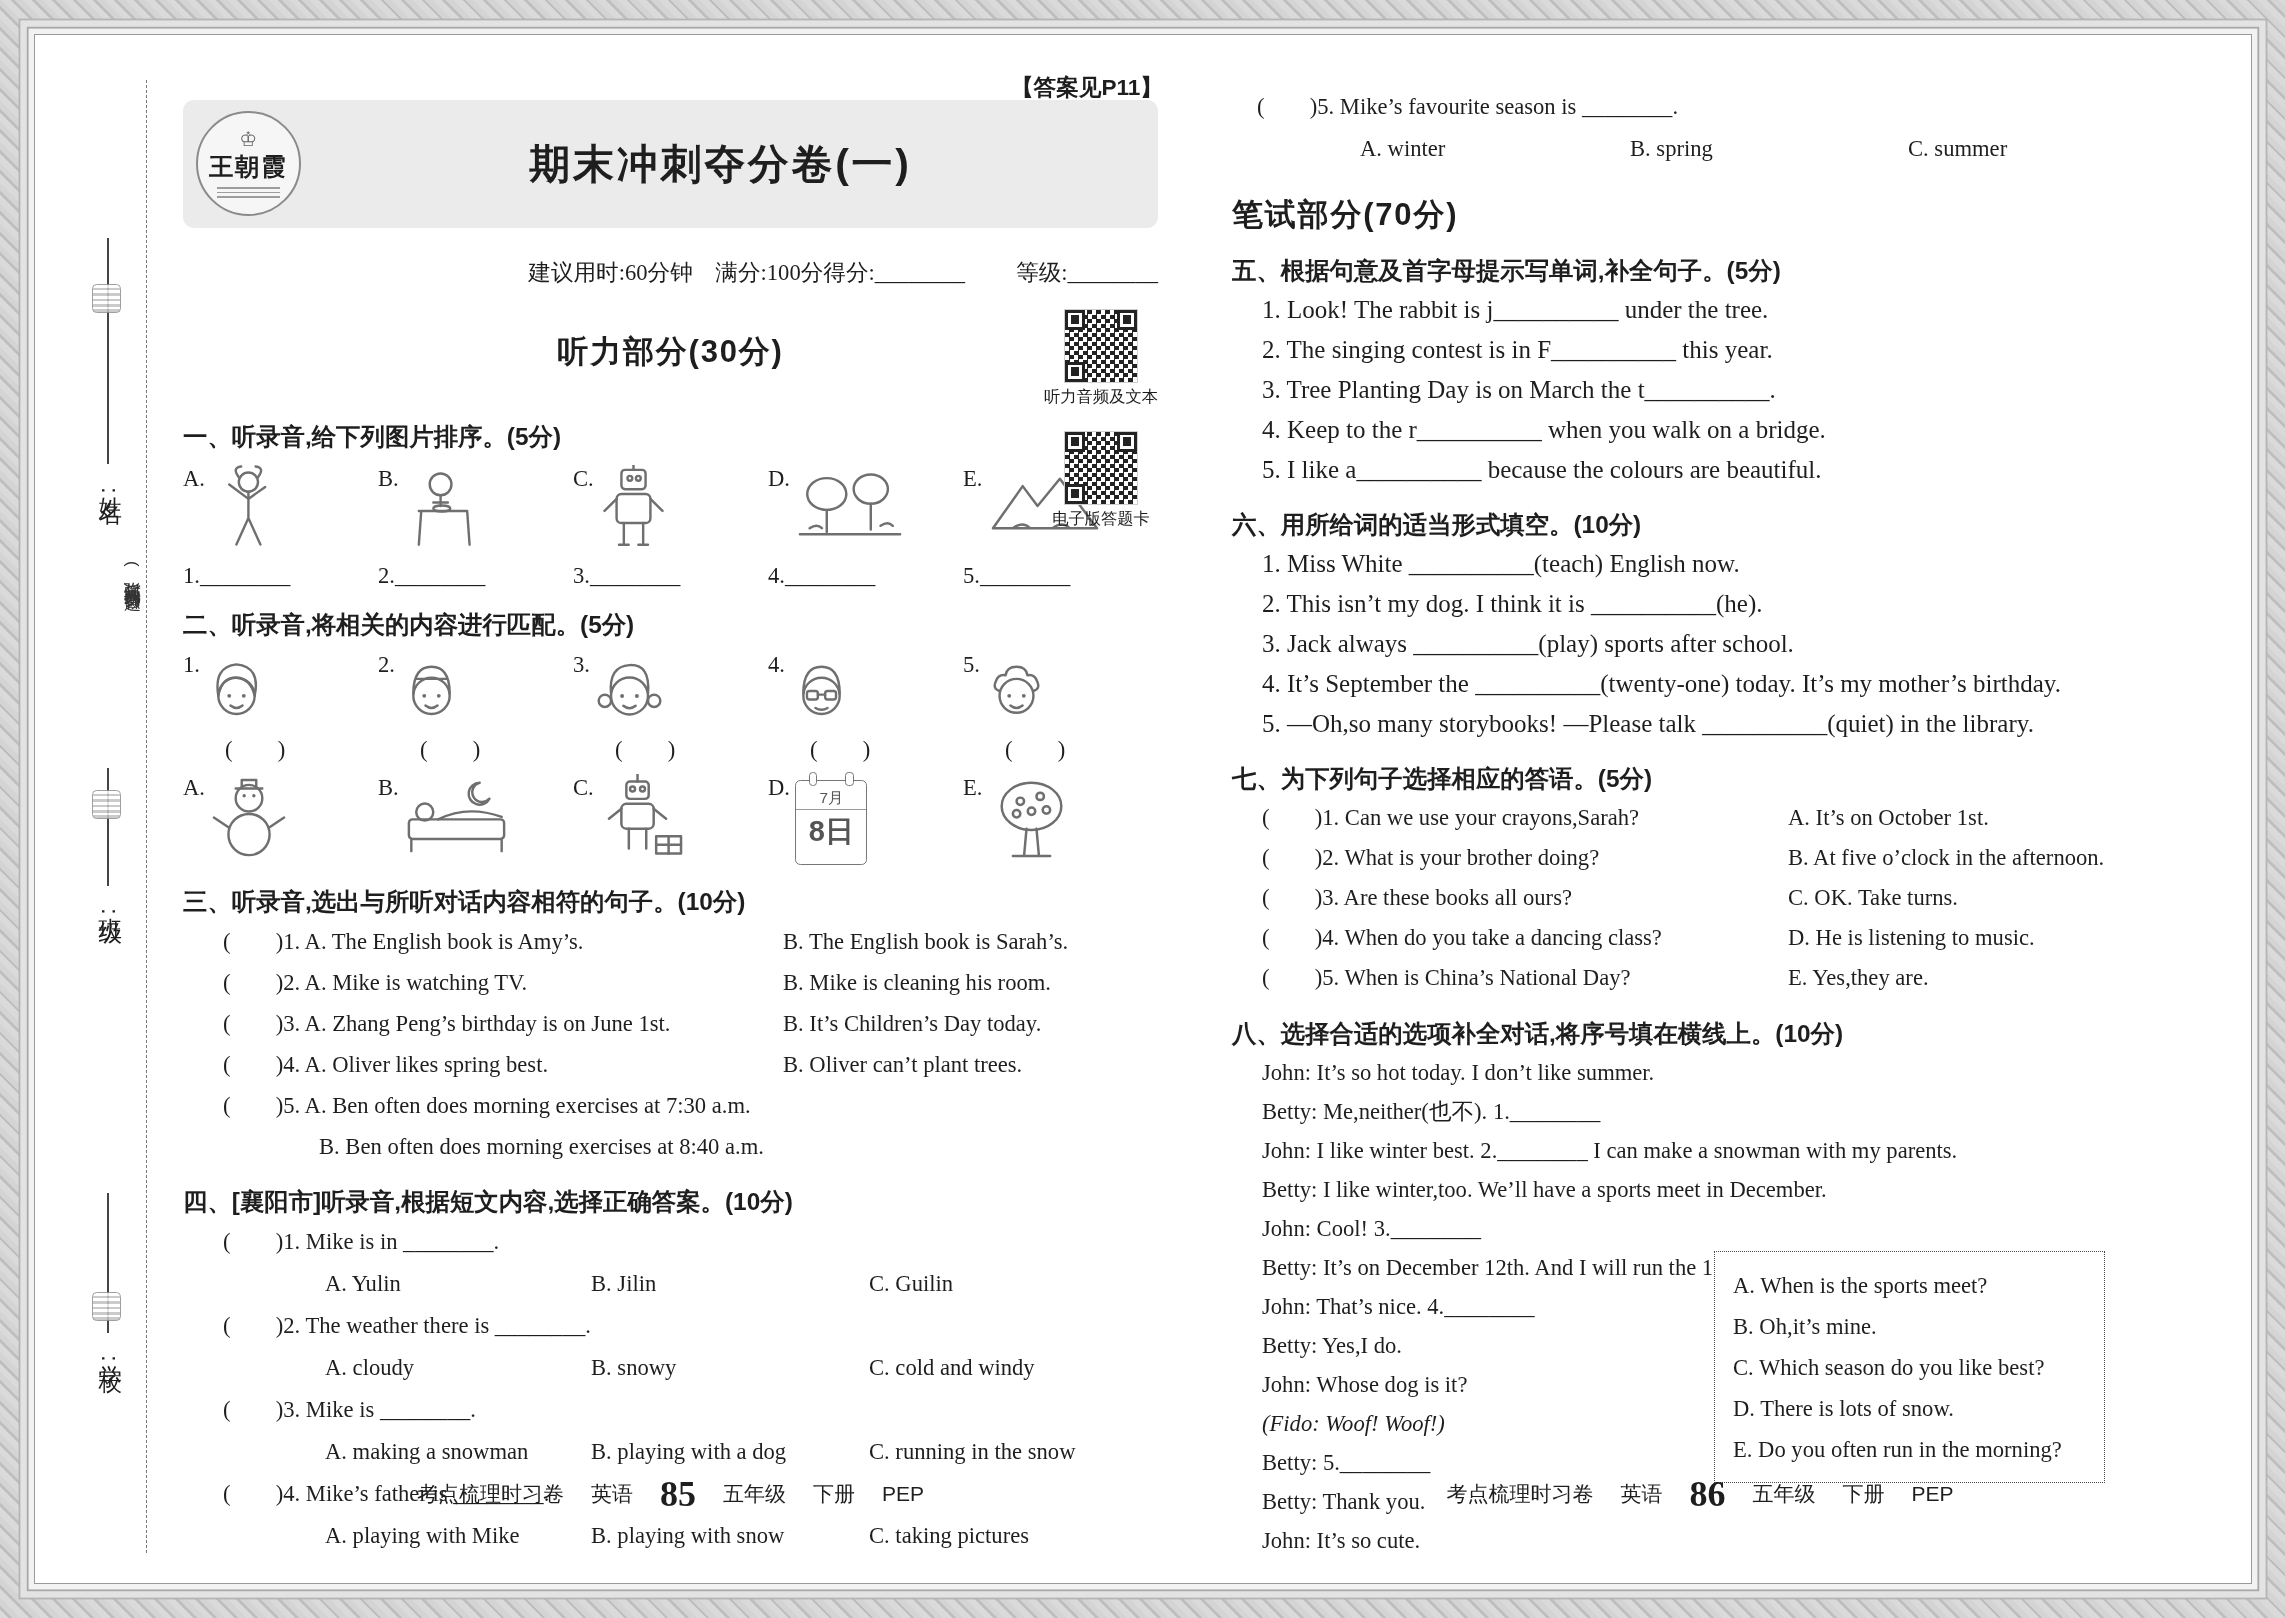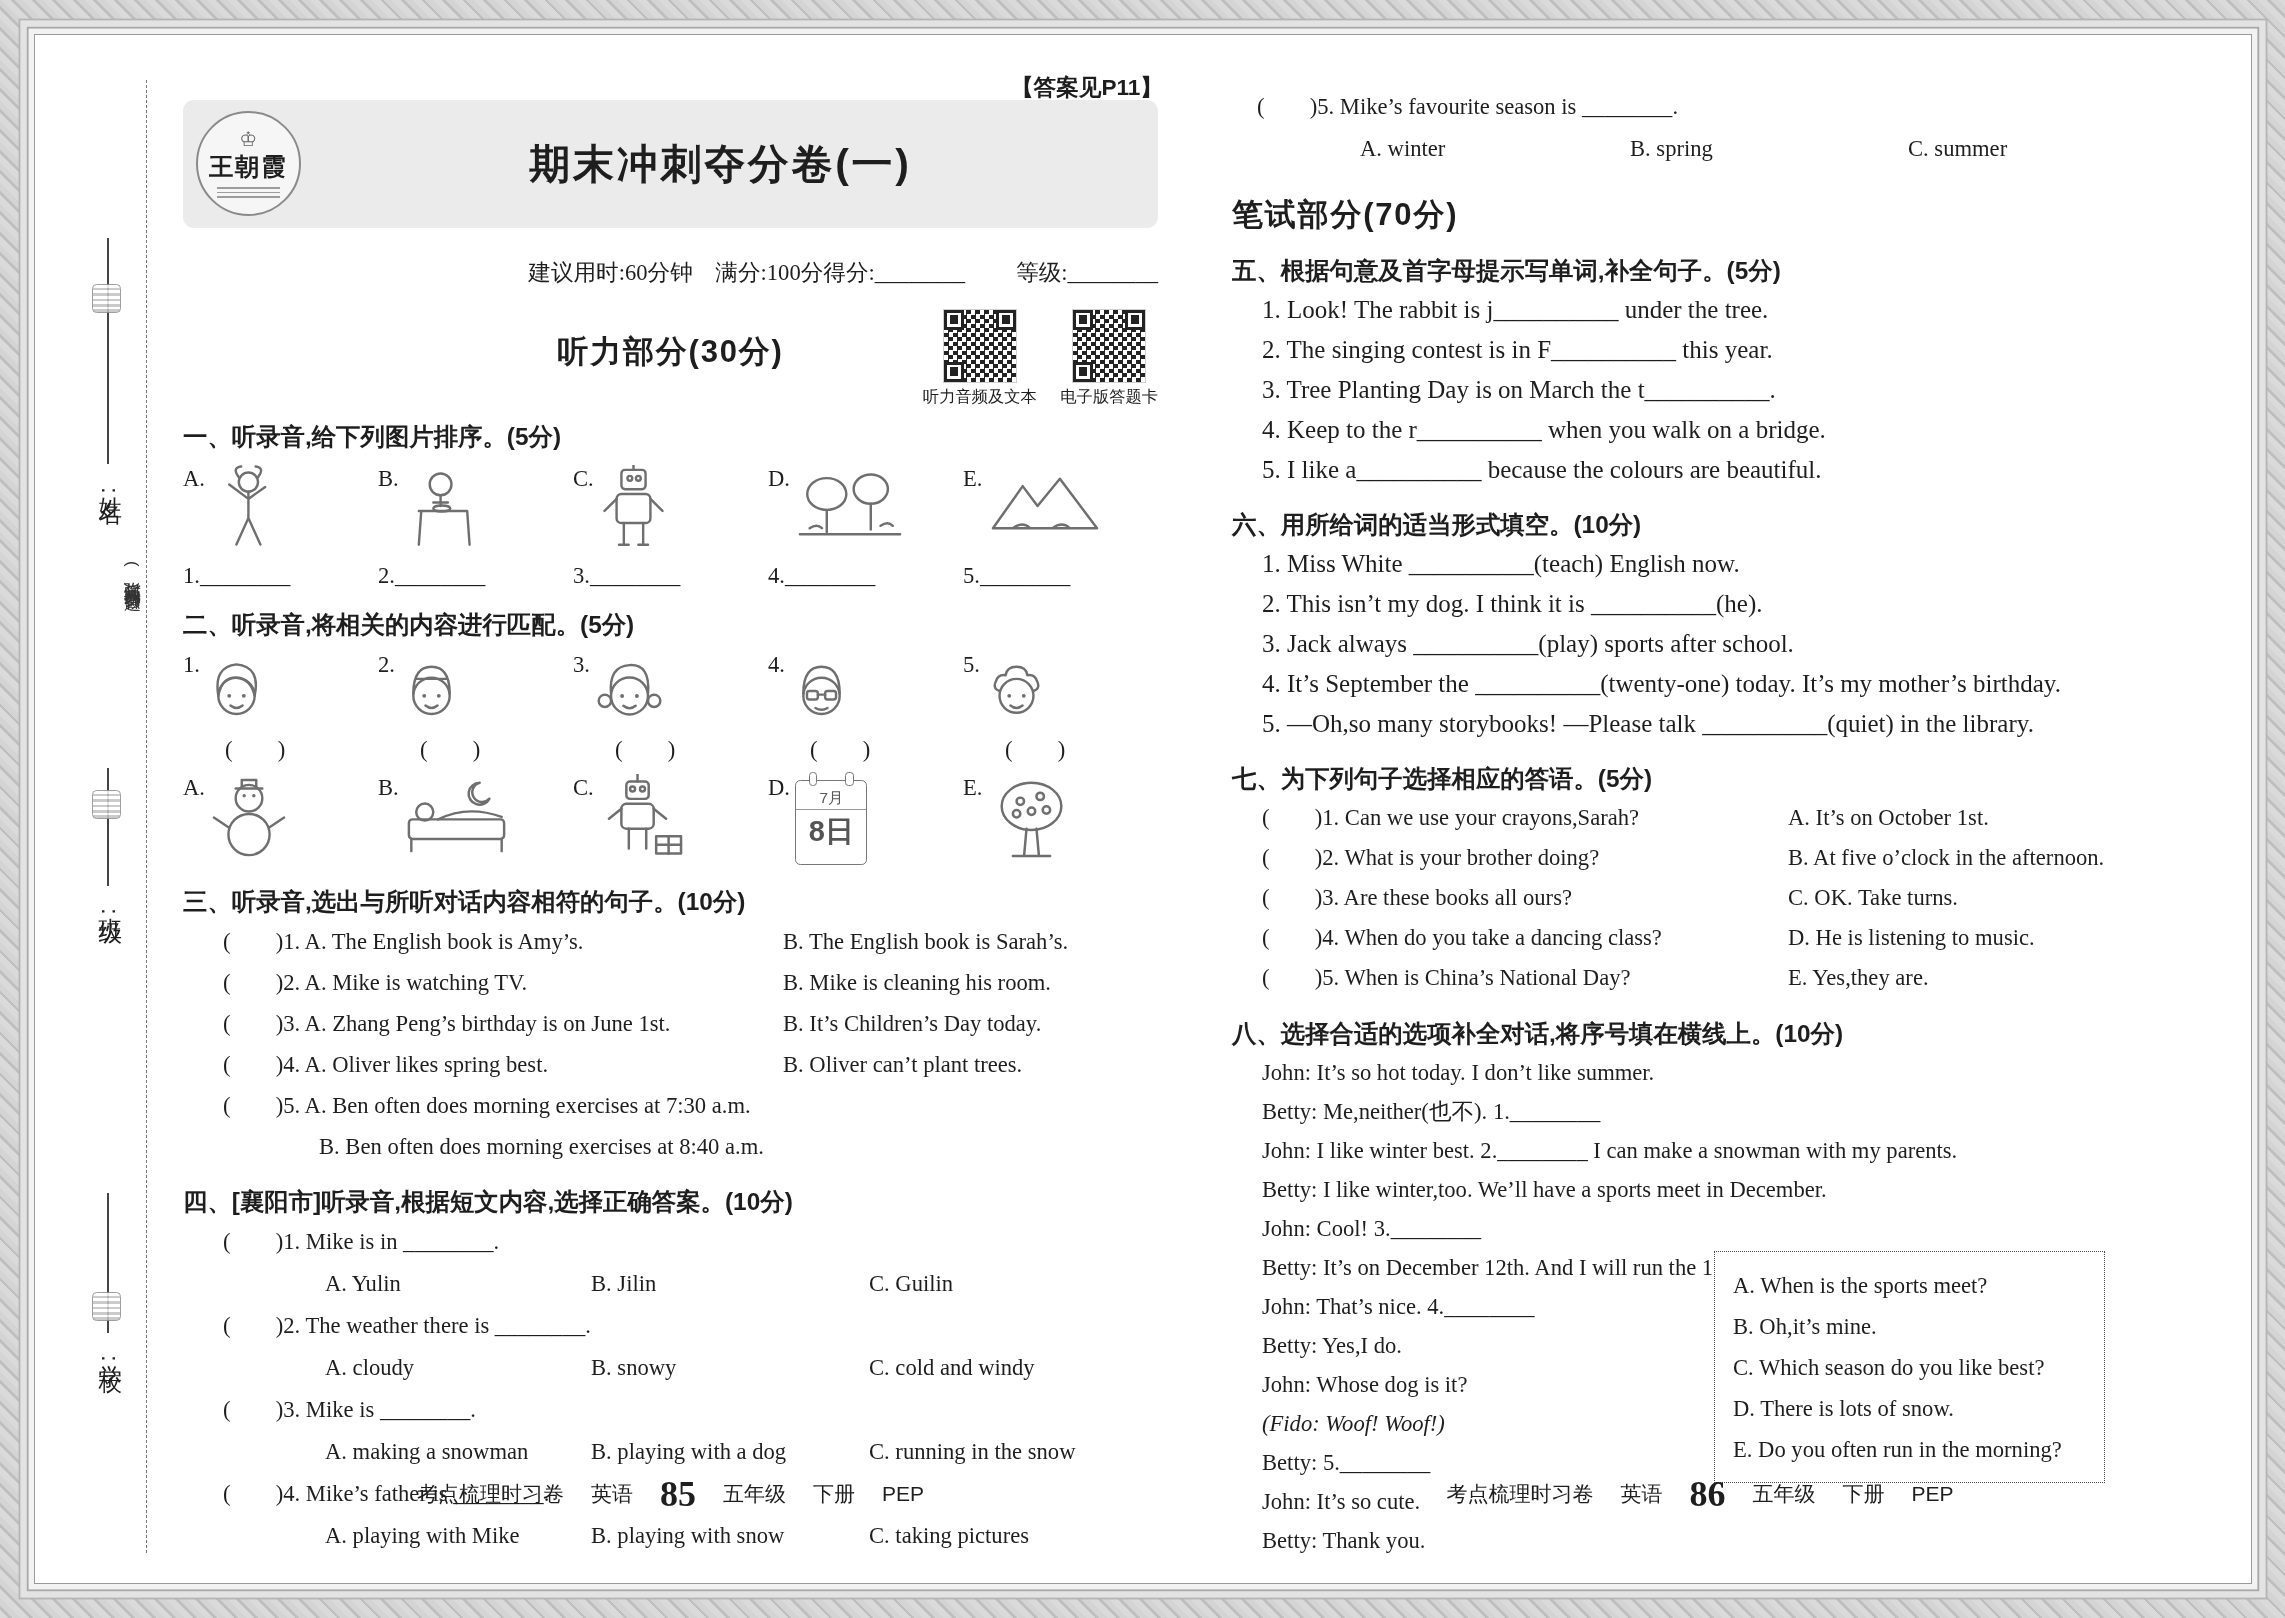--- a/index.html
+++ b/index.html
@@ -57,21 +57,21 @@
   .logo-name { font-size:24.4px; font-weight:bold; letter-spacing:1.8px; font-family:"Liberation Sans",sans-serif; }
   .logo-waves { width:63px; height:12.7px;
                 background:repeating-linear-gradient(0deg,#9d9d9d 0 1.8px,transparent 1.8px 4.5px); }
 
   .meta-row { display:flex; justify-content:flex-end; margin-top:29px; font-size:22.6px; }
   .meta-right { display:flex; gap:51px; }
 
   .part-head-wrap { position:relative; margin-top:27px; height:87px; }
   .part-head { text-align:center; font-size:31px; font-weight:bold; letter-spacing:1.8px;
                font-family:"Liberation Sans",sans-serif; padding-top:16.3px; }
-  .qr-group { position:absolute; right:0; top:-5.4px; display:flex; gap:23.5px; }
+  .qr-group { position:absolute; right:0; top:-5.4px; display:flex; gap:23.5px;flex-direction:column; }
   .qr { display:flex; flex-direction:column; align-items:center; }
   .qr-img { position:relative; width:72px; height:72px;
             background:conic-gradient(#232323 25%,#fff 0 50%,#232323 0 75%,#fff 0) 0 0/9px 9px;
             outline:0.9px solid #cfcfcf; }
   .fp { position:absolute; width:20px; height:20px; border:3.6px solid #232323; background:#fff; }
   .fp::after { content:""; position:absolute; inset:2.7px; background:#232323; }
   .fp-tl { top:0; left:0; } .fp-tr { top:0; right:0; } .fp-bl { bottom:0; left:0; }
   .qr-label { font-size:16.3px; margin-top:4.5px; font-family:"Liberation Sans",sans-serif; }
 
   
@@ -457,22 +457,22 @@
     <div class="dlg-line">Betty: Me,neither(也不). 1.________</div>
     <div class="dlg-line">John: I like winter best. 2.________ I can make a snowman with my parents.</div>
     <div class="dlg-line">Betty: I like winter,too. We’ll have a sports meet in December.</div>
     <div class="dlg-line">John: Cool! 3.________</div>
     <div class="dlg-line">Betty: It’s on December 12th. And I will run the 100 metres.</div>
     <div class="dlg-line">John: That’s nice. 4.________</div>
     <div class="dlg-line">Betty: Yes,I do.</div>
     <div class="dlg-line">John: Whose dog is it?</div>
     <div class="dlg-line italic">(Fido: Woof! Woof!)</div>
     <div class="dlg-line">Betty: 5.________</div>
+    <div class="dlg-line">Betty: Thank you.</div>
     <div class="dlg-line">John: It’s so cute.</div>
-    <div class="dlg-line">Betty: Thank you.</div>
 
     <div class="opt-box">
       <div>A. When is the sports meet?</div>
       <div>B. Oh,it’s mine.</div>
       <div>C. Which season do you like best?</div>
       <div>D. There is lots of snow.</div>
       <div>E. Do you often run in the morning?</div>
     </div>
   </section>
 

